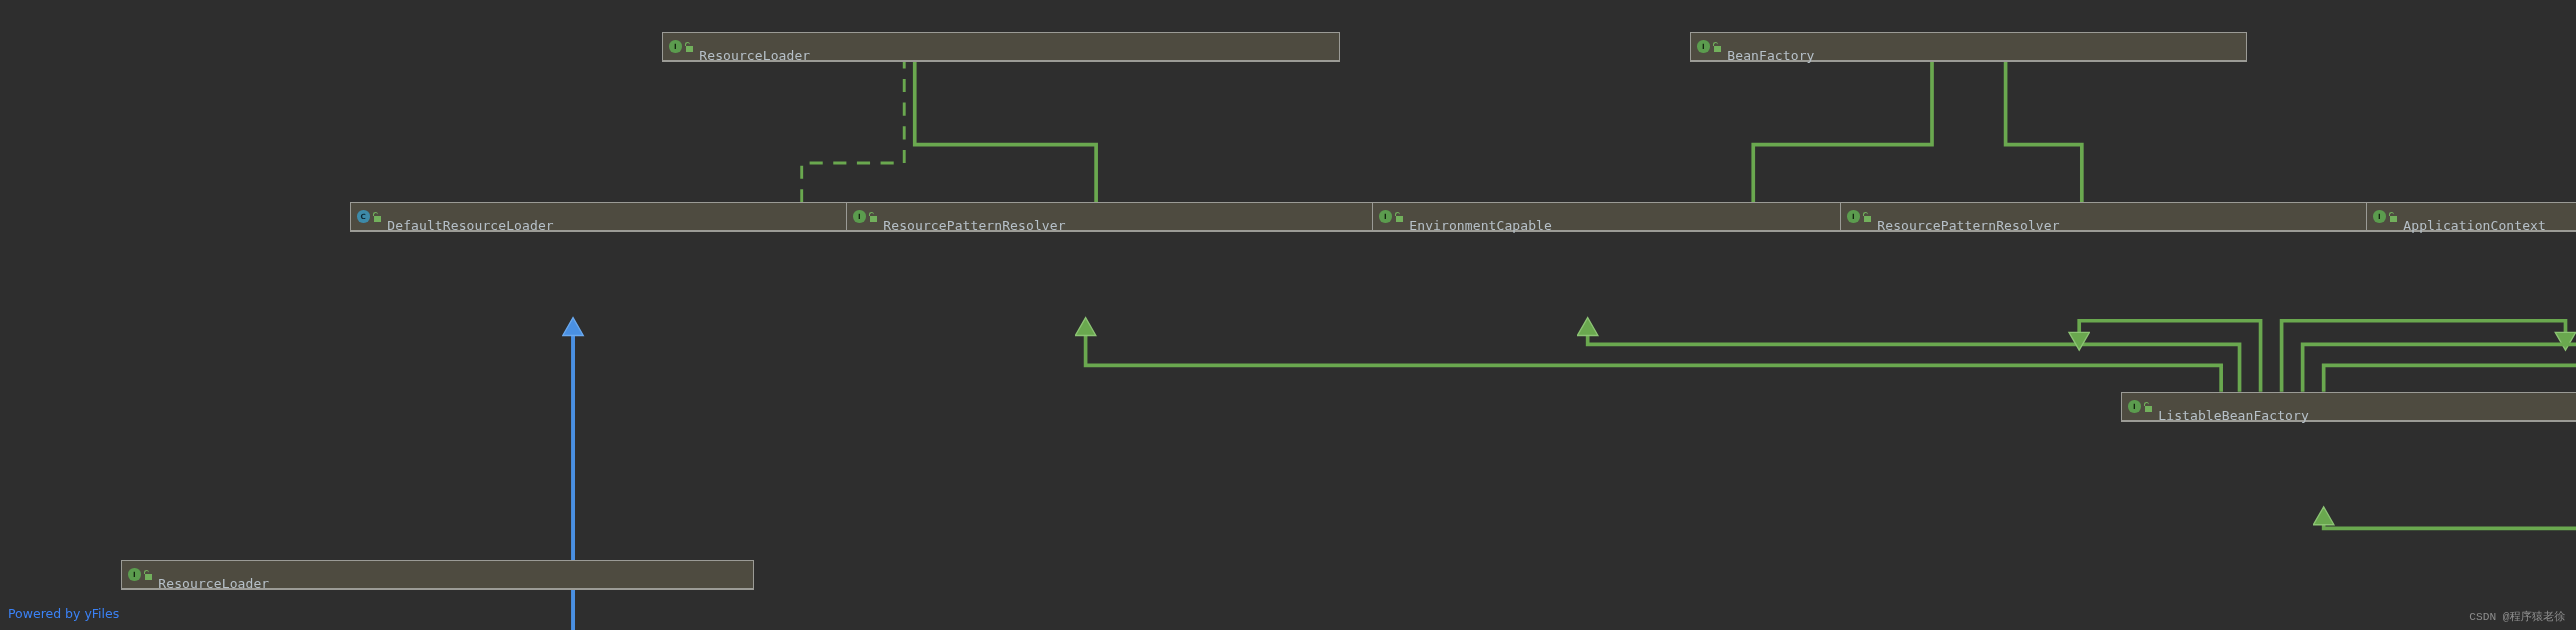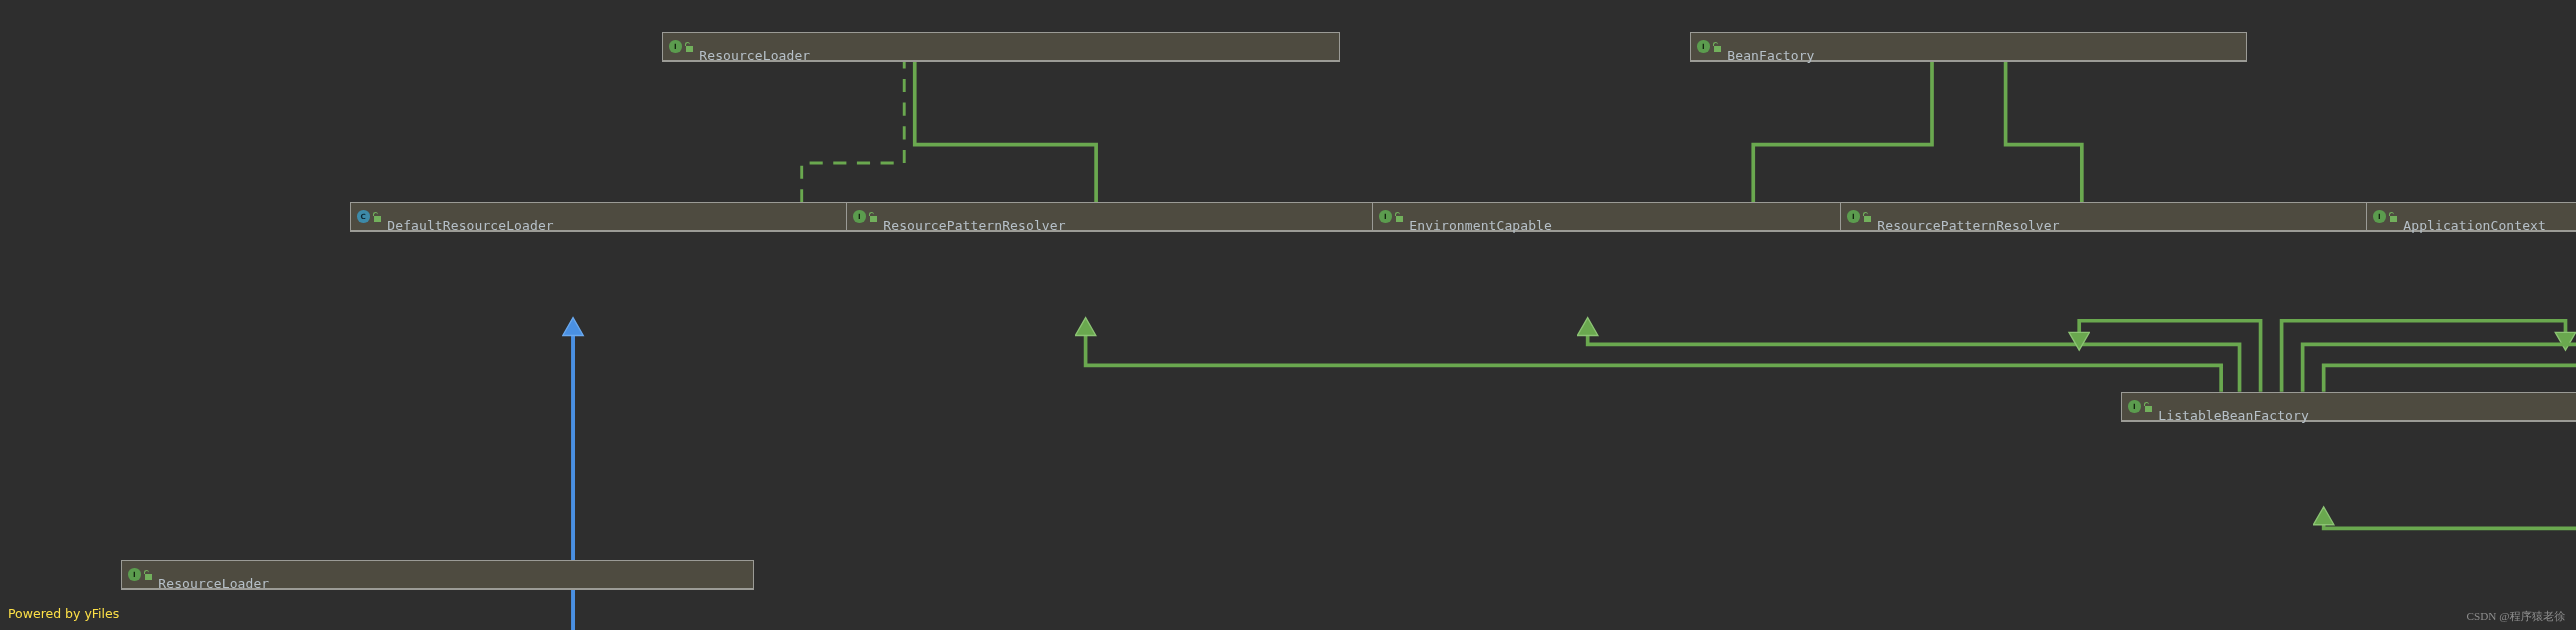--- a/index.html
+++ b/index.html
@@ -81,27 +81,27 @@
     letter-spacing: 0.1px;
     line-height: 1;
     margin-top: 17px;
   }
   #yfiles {
     position: absolute;
     left: 8px;
     bottom: 10.5px;
     font-family: "DejaVu Sans", "Liberation Sans", sans-serif;
     font-size: 12.5px;
-    color: #fde047;
+    color: #3b82f6;
   }
   #csdn {
     position: absolute;
     right: 10.5px;
     bottom: 6.6px;
-    font-family: Liberation Serif, serif;
+    font-family: Liberation Mono, monospace;
     font-size: 11.2px;
     color: #8e8e8e;
   }
 </style>
 </head>
 <body>
 
 <div id="canvas">
 
   <svg id="edge-layer" width="2576" height="631" viewBox="0 0 980 240">

